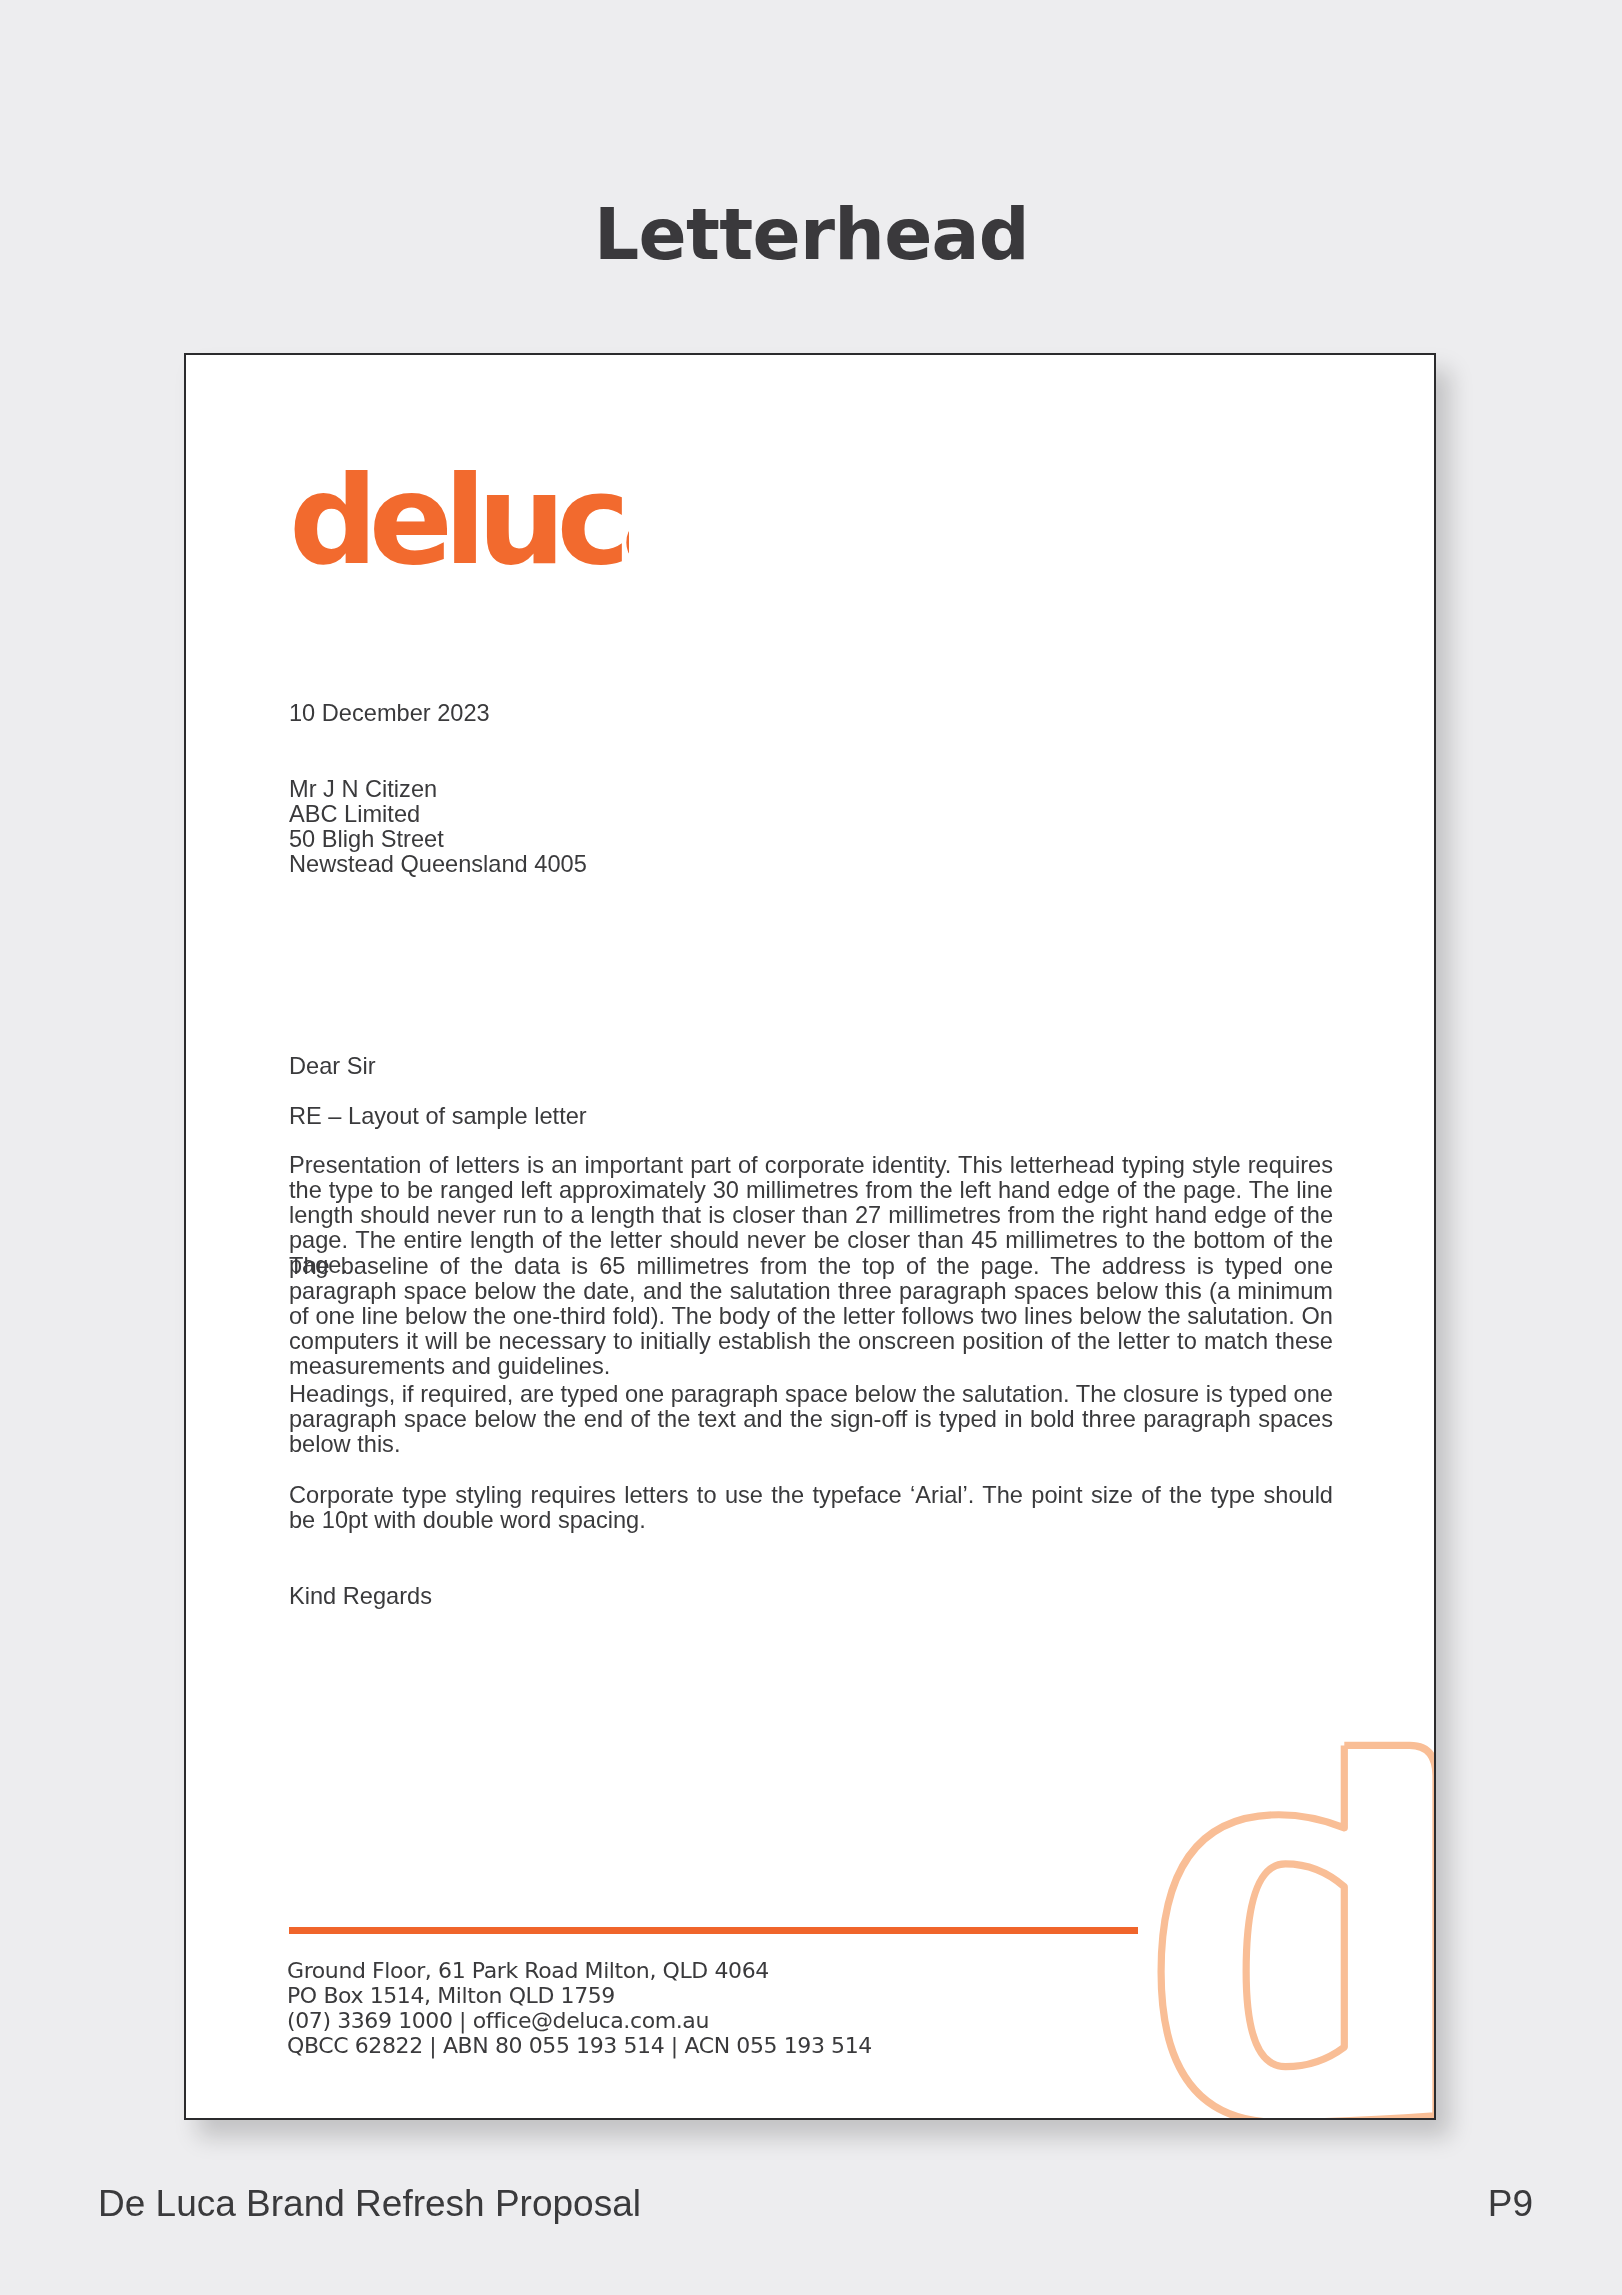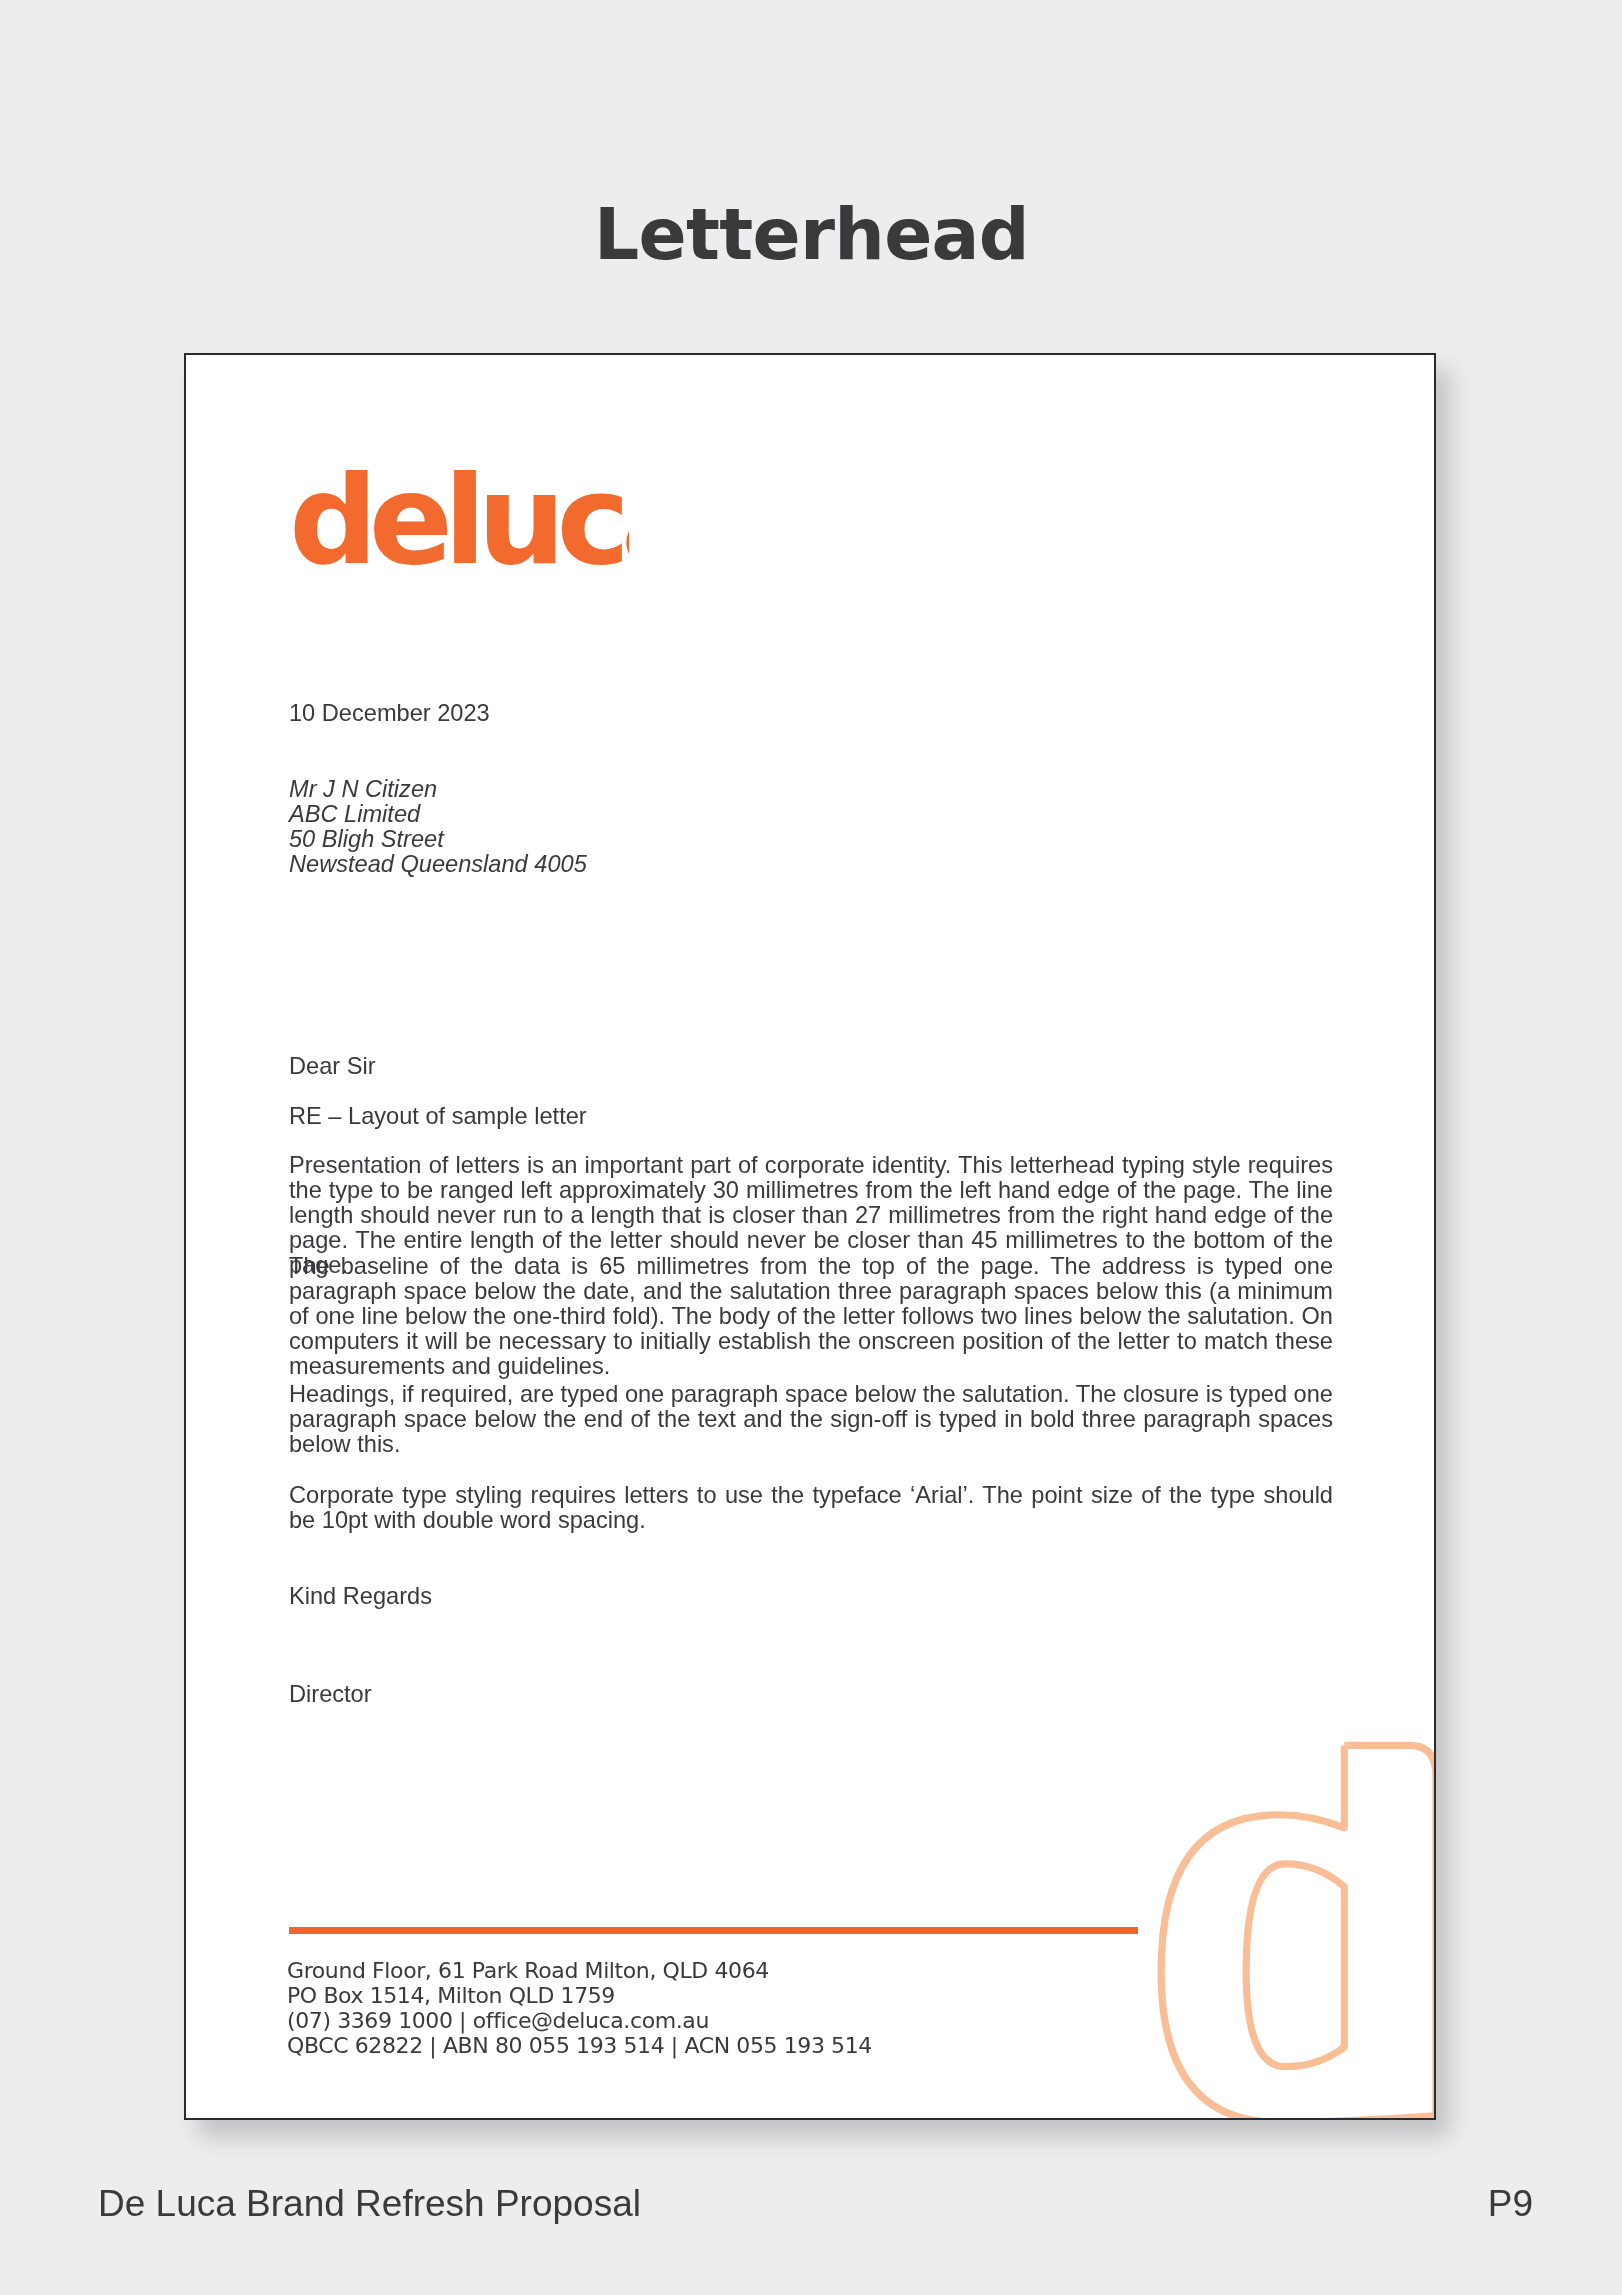--- a/index.html
+++ b/index.html
@@ -40,21 +40,21 @@
     .letter-text {
       position: absolute;
       left: 103px;
       width: 1044px;
       font-family: "Liberation Sans", sans-serif;
       font-size: 23.6px;
       line-height: 25px;
       color: #3a3a3c;
     }
     .date { top: 346px; }
-    .address { top: 422px; font-style: italic; }
+    .address { top: 422px; }
     .address div { white-space: nowrap; }
     .salutation { top: 699px; }
     .re-line { top: 749px; }
     .para {
       position: absolute;
       left: 103px;
       width: 1044px;
       font-size: 23.6px;
       line-height: 25px;
       text-align: justify;
@@ -142,21 +142,20 @@
   <div class="letter-text salutation" style="top:699px">Dear Sir</div>
 
   <p class="para para-1">Presentation of letters is an important part of corporate identity. This letterhead typing style requires the type to be ranged left approximately 30 millimetres from the left hand edge of the page. The line length should never run to a length that is closer than 27 millimetres from the right hand edge of the page. The entire length of the letter should never be closer than 45 millimetres to the bottom of the page.</p>
   <p class="para para-2">The baseline of the data is 65 millimetres from the top of the page. The address is typed one paragraph space below the date, and the salutation three paragraph spaces below this (a minimum of one line below the one-third fold). The body of the letter follows two lines below the salutation. On computers it will be necessary to initially establish the onscreen position of the letter to match these measurements and guidelines.</p>
   <p class="para para-3">Headings, if required, are typed one paragraph space below the salutation. The closure is typed one paragraph space below the end of the text and the sign-off is typed in bold three paragraph spaces below this.</p>
   <p class="para para-4">Corporate type styling requires letters to use the typeface ‘Arial’. The point size of the type should be 10pt with double word spacing.</p>
 
   <div class="letter-text closing">Kind Regards</div>
 
   <div class="letter-text signer">
-    <div>Director</div>
   </div>
 
   <svg class="big-d" viewBox="0 0 460 620" xmlns="http://www.w3.org/2000/svg">
     <path d="M 300 34 L 400 34 Q 440 34 440 80 L 440 600 M 300 34 L 300 160 Q 250 140 200 140 Q 20 140 20 380 Q 20 610 200 610 Q 300 610 440 600" fill="none" stroke="#f9be96" stroke-width="11" stroke-linejoin="round"></path>
     <path d="M 300 250 Q 260 215 210 215 Q 150 215 150 380 Q 150 525 210 525 Q 260 525 300 495 Z" fill="none" stroke="#f9be96" stroke-width="11" stroke-linejoin="round"></path>
   </svg>
 
   <div class="footer-rule"></div>
 
   <div class="footer-contact">

